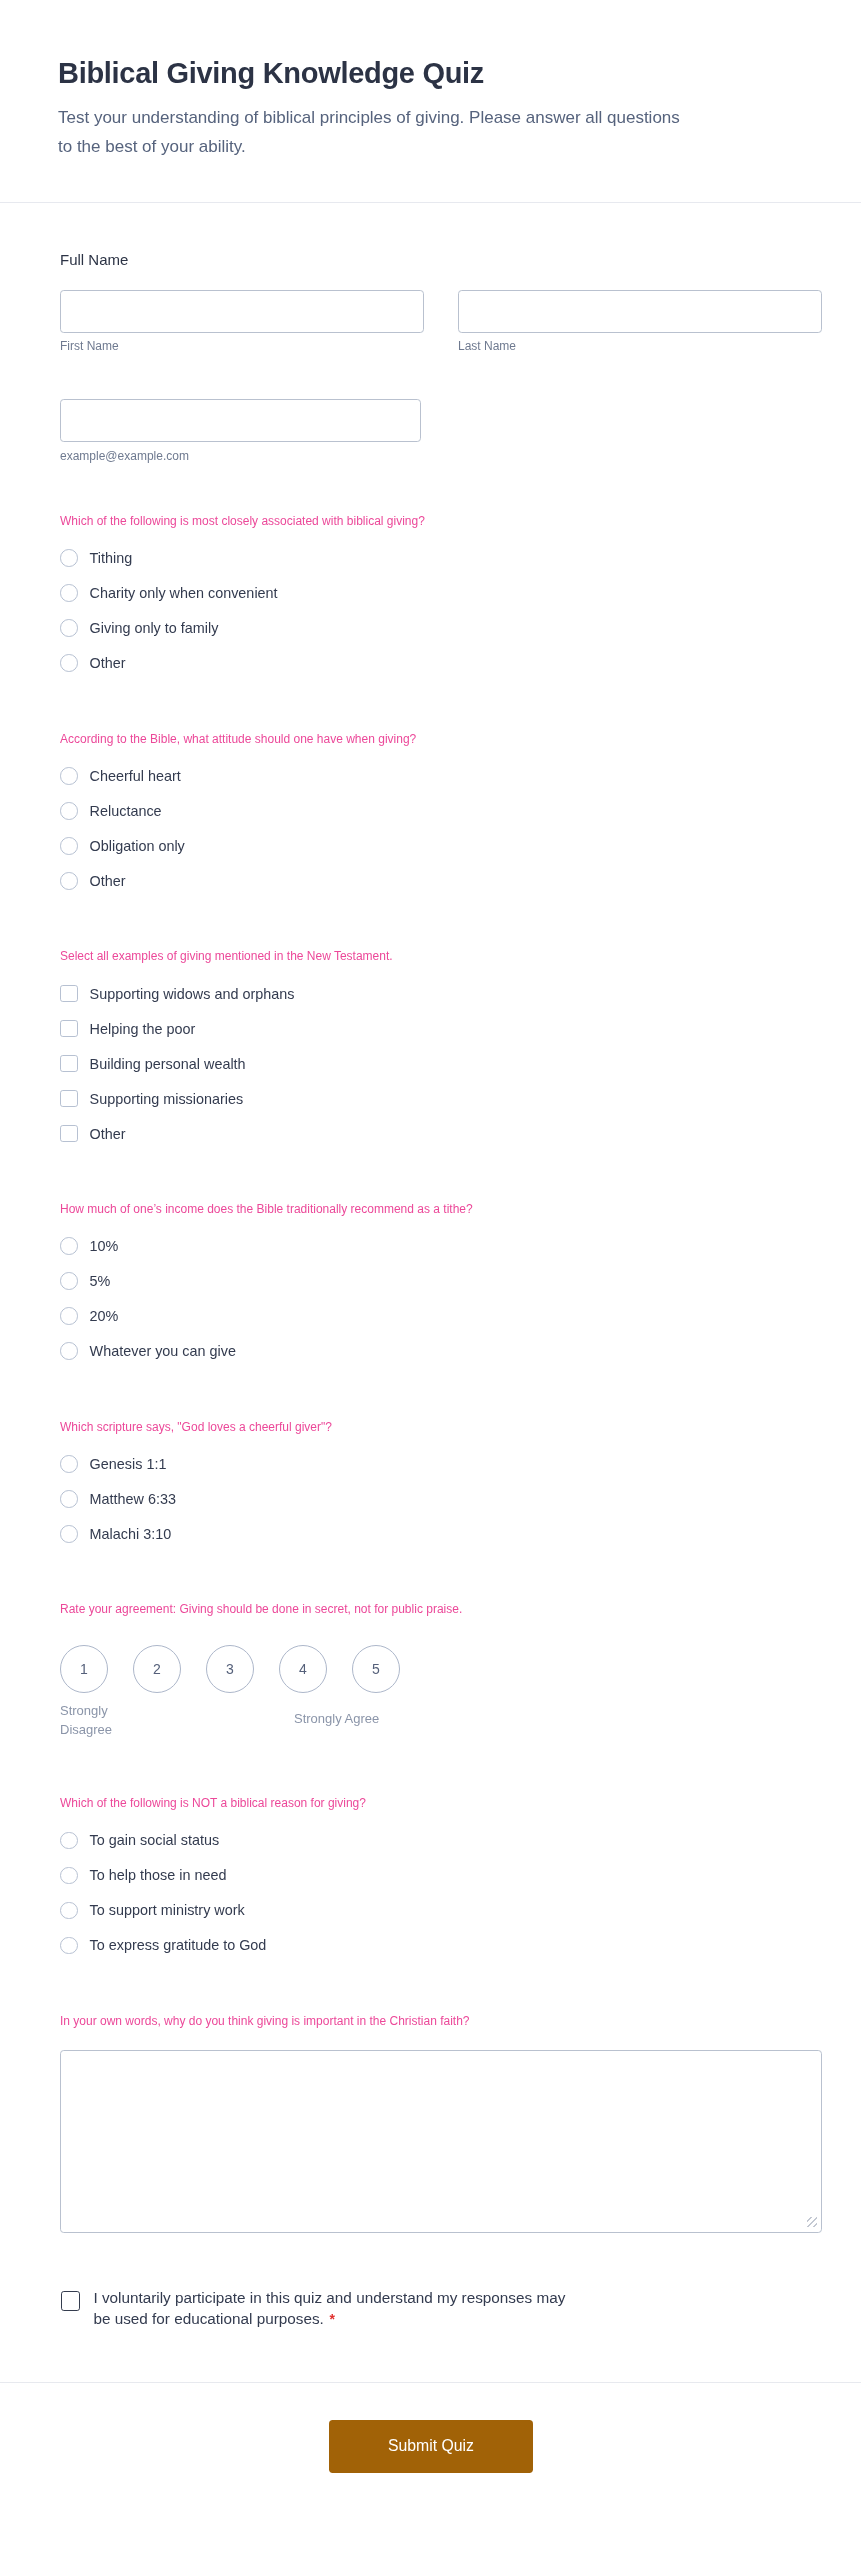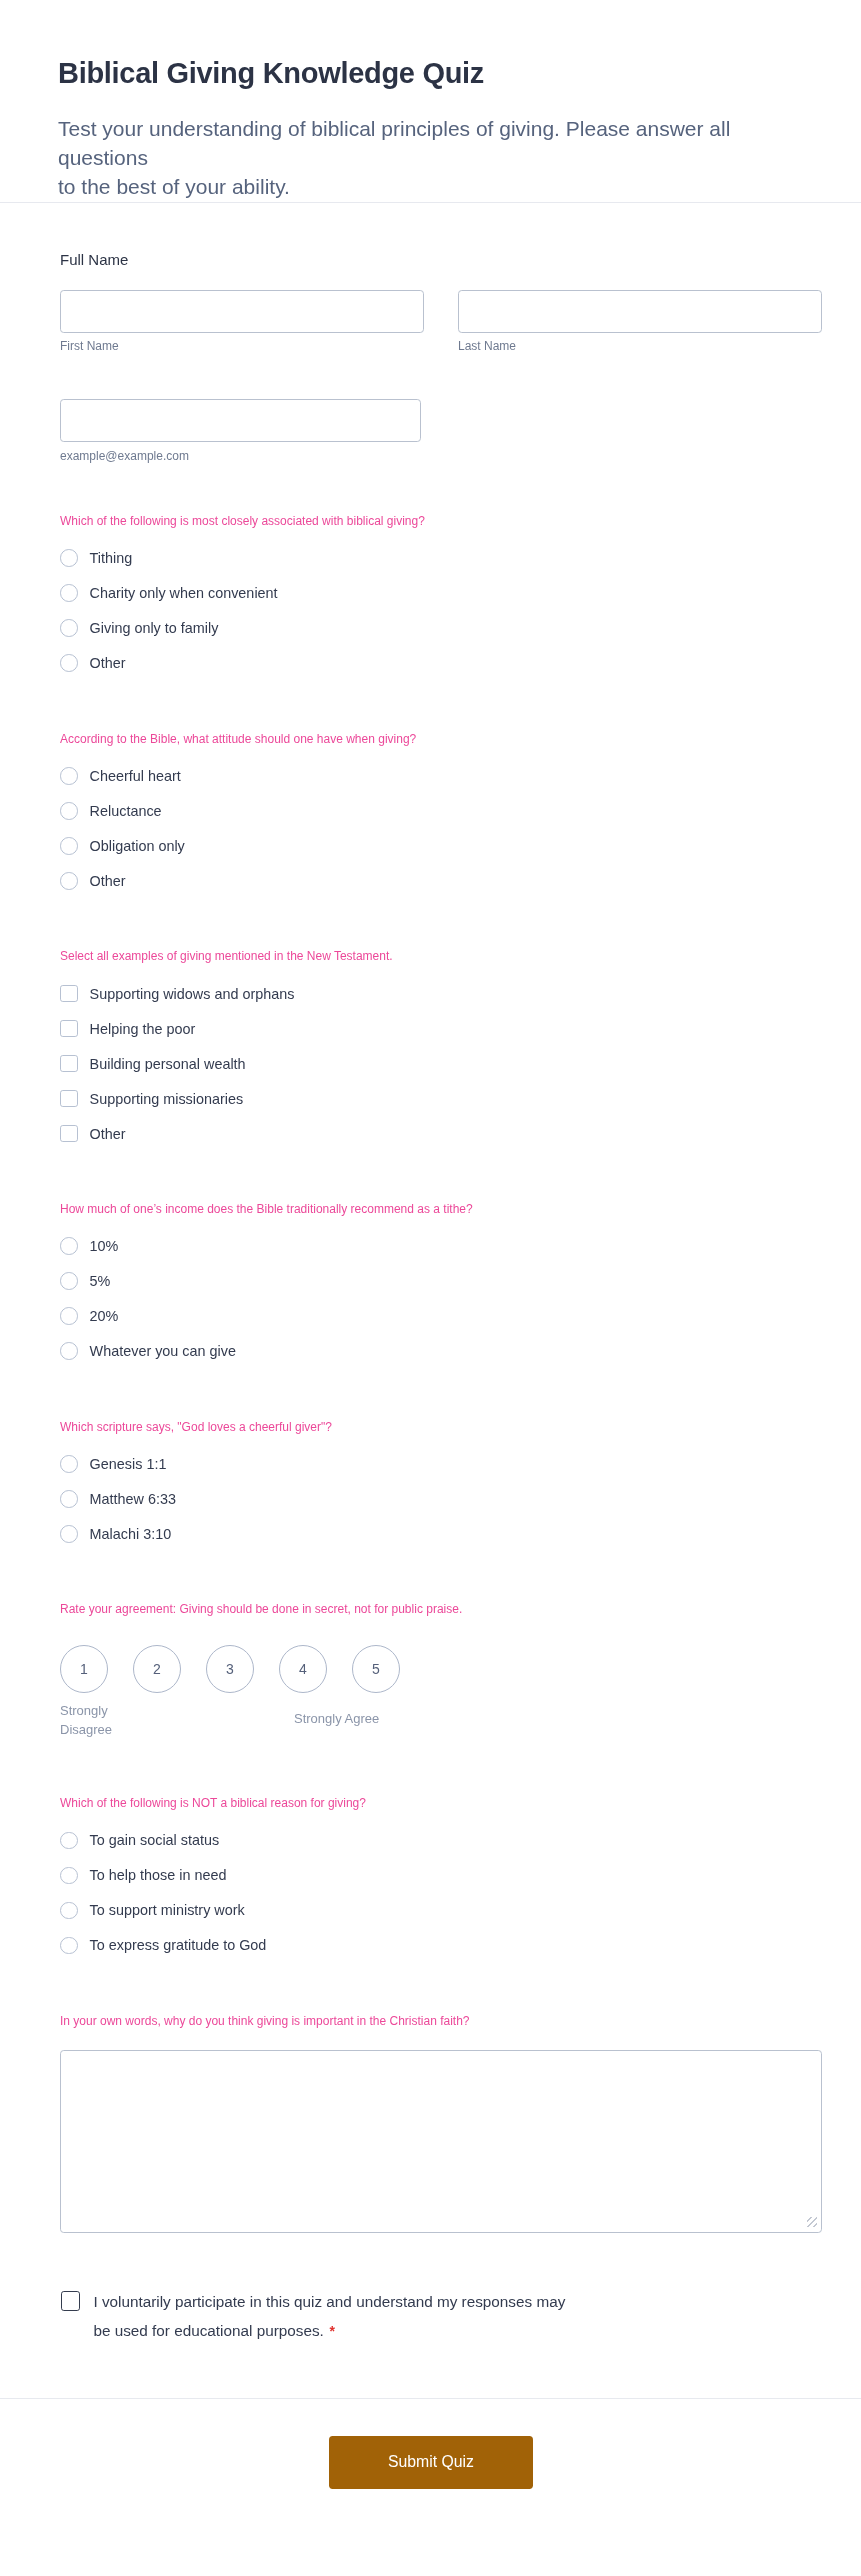--- a/index.html
+++ b/index.html
@@ -8,21 +8,21 @@
     width: 862px;
     height: 2576px;
     font-family: "Liberation Sans", "DejaVu Sans", sans-serif;
     color: #2c3345;
     overflow: hidden;
   }
   
   .form-header { padding: 57px 84px 0 58px; height: 203px; border-bottom: 0.9px solid #e7e9ef; }
   .form-title { font-size: 29px; font-weight: 700; color: #2c3345; letter-spacing: -0.3px; }
   .form-subtitle {
-    margin-top: 24px; font-size: 21px; color: #56637d;
+    margin-top: 13px; font-size: 17px; color: #56637d;
     line-height: 29px; white-space: pre-line; max-width: 760px;
   }
   
   .form-main { padding: 0 40px 0 60px; }
   .field-label { font-size: 15px; font-weight: 500; color: #2c3345; line-height: 18.5px; }
   .block-name { margin-top: 48px; }
   .name-row { display: flex; gap: 34px; margin-top: 20.4px; }
   .name-col { flex: 1; }
   .text-input {
     display: block; width: 100%; height: 43px;
@@ -68,21 +68,21 @@
     position: absolute; right: 4.6px; bottom: 5.6px; width: 10.2px; height: 10.2px;
     background: repeating-linear-gradient(135deg, transparent 0 2.8px, #c3c8d2 2.8px 4.2px);
     pointer-events: none;
   }
   
   .consent { margin-top: 54px; display: flex; align-items: flex-start; }
   .consent-box {
     width: 19.5px; height: 19.5px; border: 1.9px solid #343c4e; border-radius: 2.8px;
     background: #fff; margin: 4.6px 13px 0 0.9px; flex-shrink: 0; cursor: pointer;
   }
-  .consent-text { font-size: 15.3px; color: #333b4f; line-height: 29px; white-space: pre-line; max-width: 658px; }
+  .consent-text { font-size: 15.3px; color: #333b4f; line-height: 21px; white-space: pre-line; max-width: 658px; }
   .required-star { color: #e0312e; font-weight: 700; margin-left: 5.6px; font-size: 14px; }
   
   .bottom-divider { margin-top: 52px; border-top: 0.9px solid #e7e9ef; }
   .submit-area { padding: 37px 0 46px 0; display: flex; justify-content: center; }
   .submit-btn {
     width: 204px; height: 53px; border: none; border-radius: 3.7px;
     background: #a16207; color: #ffffff; font-family: inherit;
     font-size: 15.8px; font-weight: 500; cursor: pointer;
   }
 </style>

